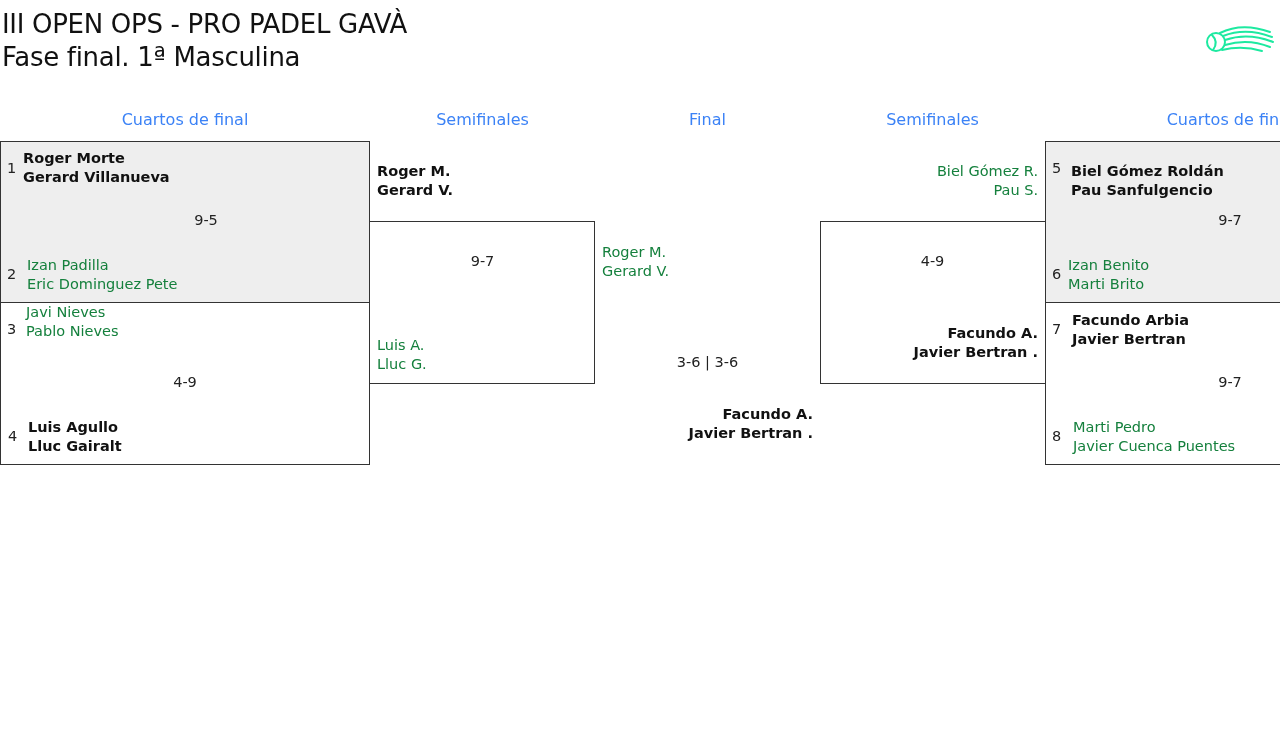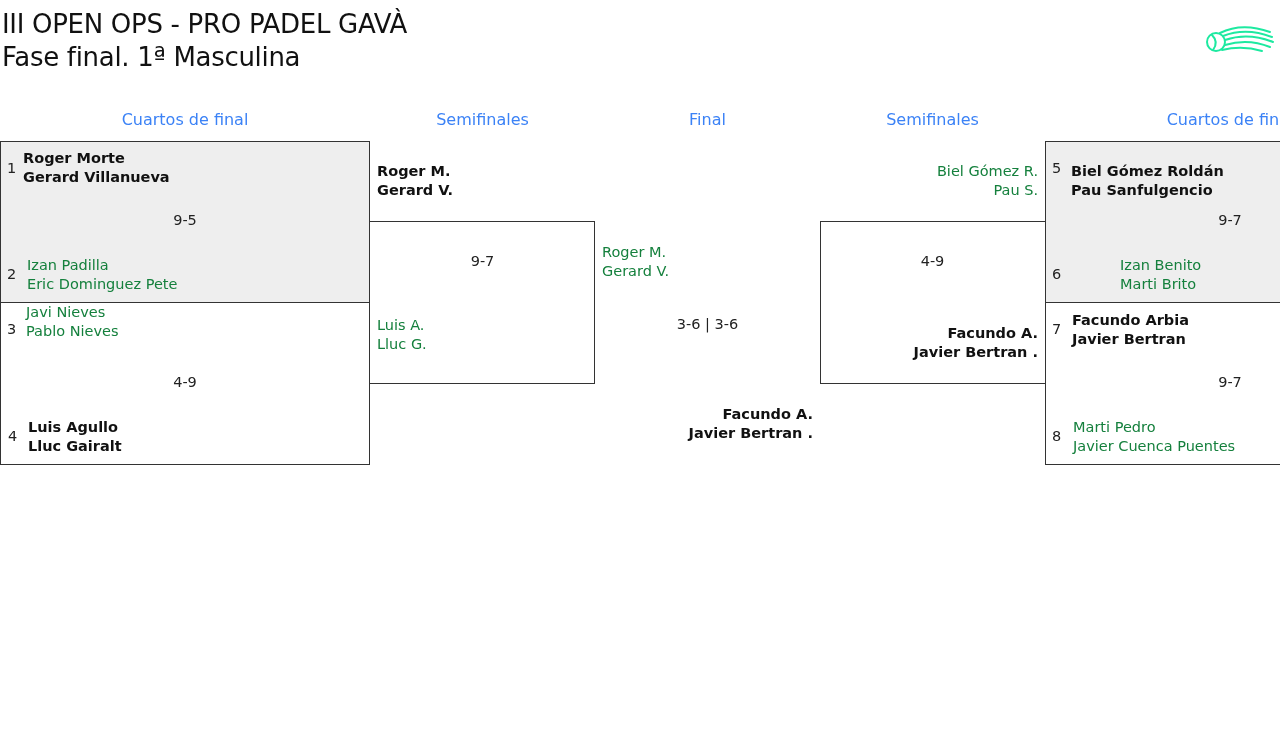--- a/index.html
+++ b/index.html
@@ -54,21 +54,21 @@
 <div class="round-label" style="left:595px; width:225px;">Final</div>
 <div class="round-label" style="left:820px; width:225px;">Semifinales</div>
 <div class="round-label" style="left:1045px; width:370px;">Cuartos de final</div>
 
 <div class="box shade" style="left:0; top:141px; width:370px; height:162px;"></div>
 <div class="seed" style="left:7px; top:160px;">1</div>
 <div class="pair win" style="left:23px; top:149px;">
   <span>Roger Morte</span>
   <span>Gerard Villanueva</span>
 </div>
-<div class="score" style="left:0; width:370px; top:212px;">9-5</div>
+<div class="score" style="left:0; width:370px; top:212px;padding-left:21px;">9-5</div>
 <div class="seed" style="left:7px; top:266px;">2</div>
 <div class="pair" style="left:27px; top:256px;">
   <span>Izan Padilla</span>
   <span>Eric Dominguez Pete</span>
 </div>
 
 <div class="box" style="left:0; top:302px; width:370px; height:163px;"></div>
 <div class="seed" style="left:7px; top:321px;">3</div>
 <div class="pair" style="left:26px; top:303px;">
   <span>Javi Nieves</span>
@@ -80,30 +80,30 @@
   <span>Luis Agullo</span>
   <span>Lluc Gairalt</span>
 </div>
 
 <div class="pair win" style="left:377px; top:162px;">
   <span>Roger M.</span>
   <span>Gerard V.</span>
 </div>
 <div class="box" style="left:369px; top:221px; width:226px; height:163px; border-left:none;"></div>
 <div class="score" style="left:370px; width:225px; top:253px;">9-7</div>
-<div class="pair" style="left:377px; top:316px;">
+<div class="pair" style="left:377px; top:336px;">
   <span>Luis A.</span>
   <span>Lluc G.</span>
 </div>
 
 <div class="pair" style="left:602px; top:243px;">
   <span>Roger M.</span>
   <span>Gerard V.</span>
 </div>
-<div class="score" style="left:595px; width:225px; top:316px;">3-6 | 3-6</div>
+<div class="score" style="left:595px; width:225px; top:354px;">3-6 | 3-6</div>
 <div class="pair win right" style="right:467px; top:405px;">
   <span>Facundo A.</span>
   <span>Javier Bertran .</span>
 </div>
 
 <div class="pair right" style="right:242px; top:162px;">
   <span>Biel Gómez R.</span>
   <span>Pau S.</span>
 </div>
 <div class="box" style="left:820px; top:221px; width:226px; height:163px; border-right:none;"></div>
@@ -114,21 +114,21 @@
 </div>
 
 <div class="box shade" style="left:1045px; top:141px; width:370px; height:162px;"></div>
 <div class="seed" style="left:1052px; top:160px;">5</div>
 <div class="pair win" style="left:1071px; top:142px;margin-top:20px;">
   <span>Biel Gómez Roldán</span>
   <span>Pau Sanfulgencio</span>
 </div>
 <div class="score" style="left:1045px; width:370px; top:212px;">9-7</div>
 <div class="seed" style="left:1052px; top:266px;">6</div>
-<div class="pair" style="left:1120px; top:256px;">
+<div class="pair" style="left:1068px; top:256px;">
   <span>Izan Benito</span>
   <span>Marti Brito</span>
 </div>
 
 <div class="box" style="left:1045px; top:302px; width:370px; height:163px;"></div>
 <div class="seed" style="left:1052px; top:321px;">7</div>
 <div class="pair win" style="left:1072px; top:311px;">
   <span>Facundo Arbia</span>
   <span>Javier Bertran</span>
 </div>

